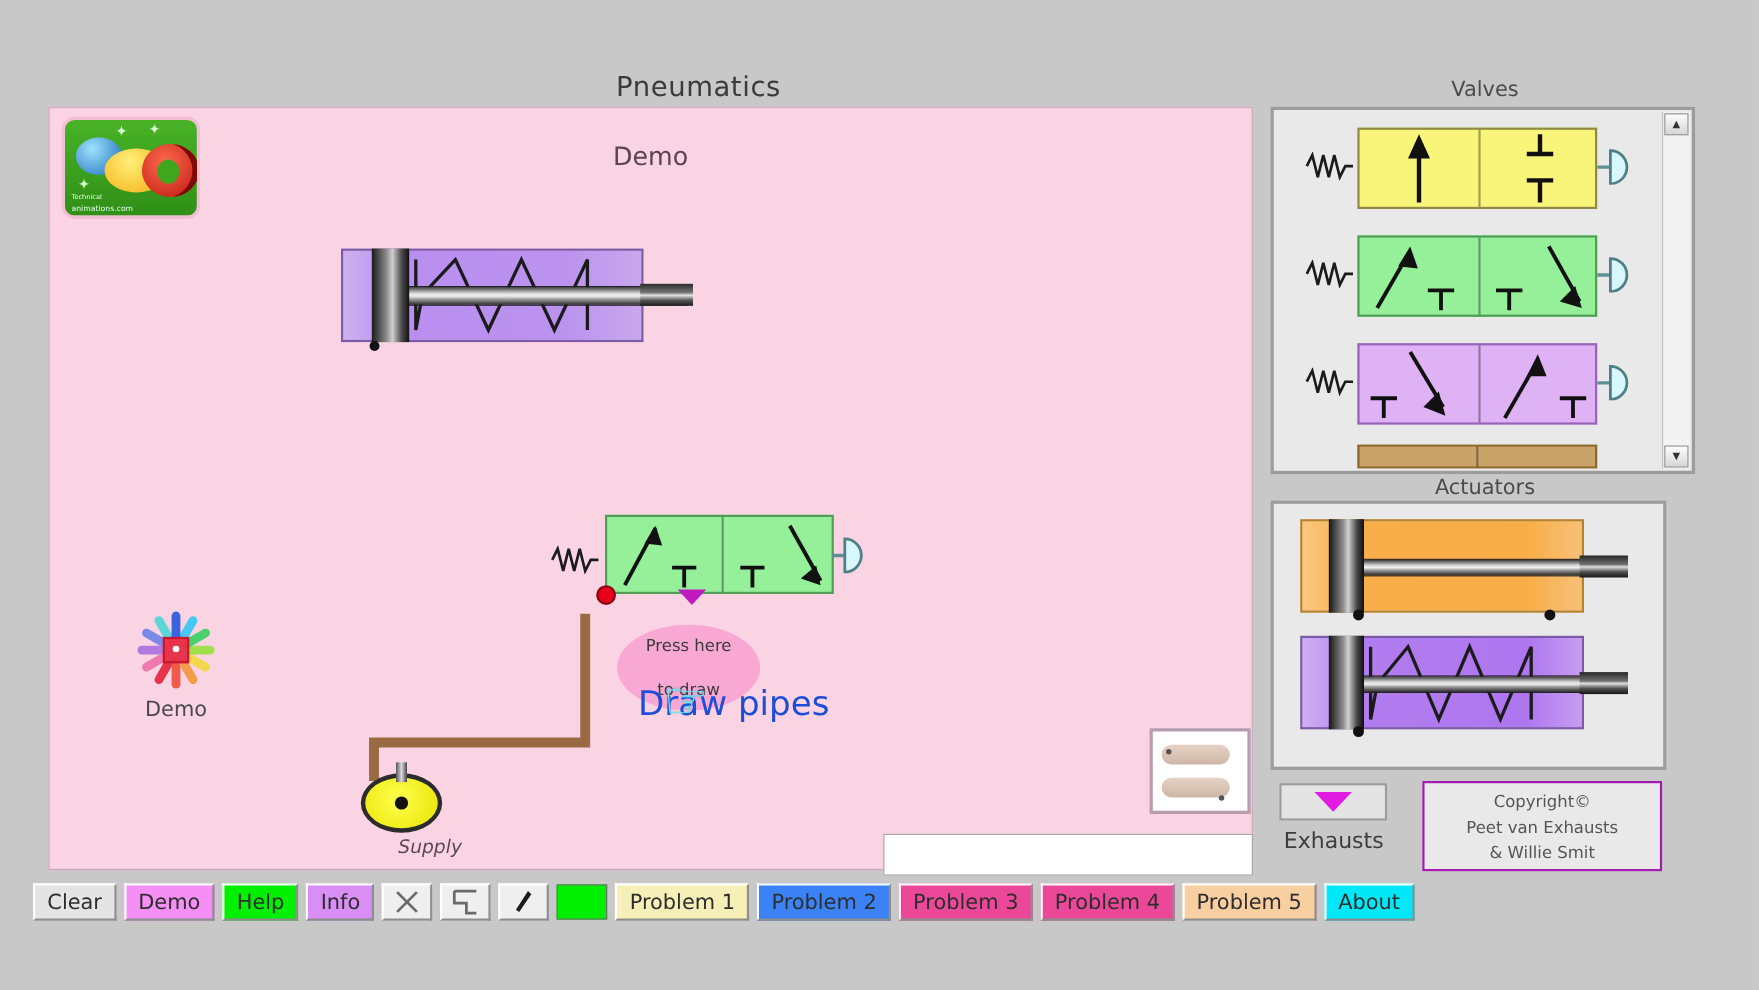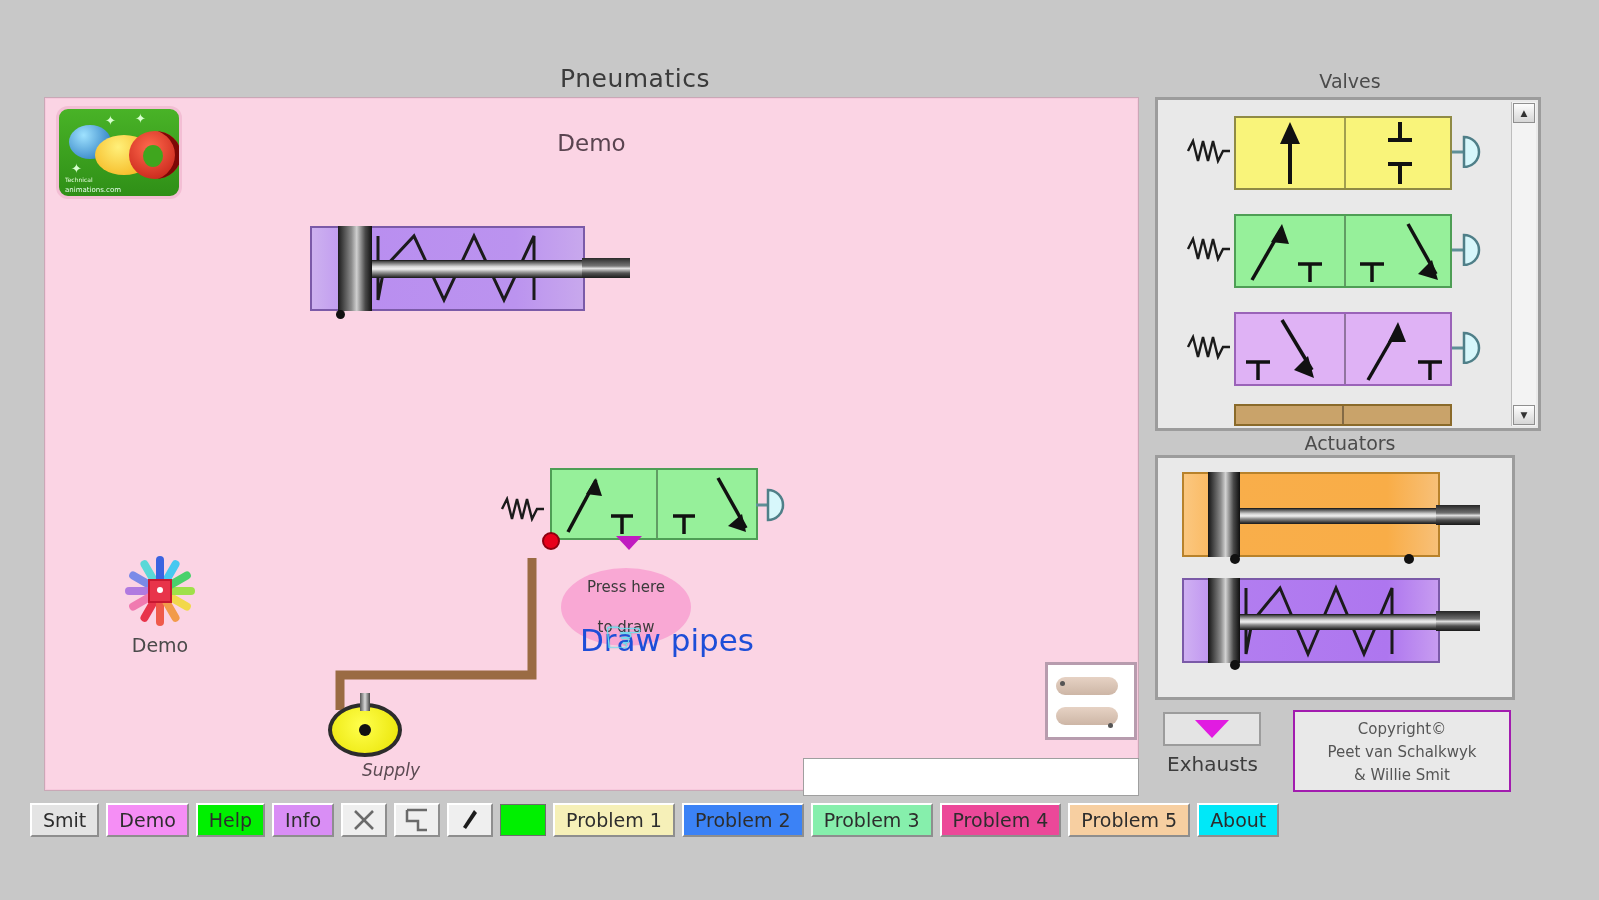--- a/index.html
+++ b/index.html
@@ -411,27 +411,27 @@
     </div>
   </div>
 
   <div id="exhaust-box">
     <div id="exhaust-tri"></div>
   </div>
   <div id="exhaust-label">Exhausts</div>
 
   <div id="copyright">
     <div>Copyright©</div>
-    <div>Peet van Schalkwyk</div>
+    <div>Peet van Exhausts</div>
     <div>&amp; Willie Smit</div>
   </div>
 
   <div id="toolbar">
 
-    <div class="tb" style="background:#e4e4e4;">Smit</div>
+    <div class="tb" style="background:#e4e4e4;">Clear</div>
     <div class="tb" style="background:#f58ef5;">Demo</div>
     <div class="tb" style="background:#00f000;">Help</div>
     <div class="tb" style="background:#d98ef5;">Info</div>
 
     <div class="tb icon">
       <svg width="26" height="26">
           <line x1="4" y1="4" x2="22" y2="22" stroke="#6a6a6a" stroke-width="2.5"></line>
           <line x1="22" y1="4" x2="4" y2="22" stroke="#6a6a6a" stroke-width="2.5"></line>
         </svg>
     </div>
@@ -444,19 +444,19 @@
     <div class="tb icon">
       <svg width="26" height="26">
           <path d="M17 3 L20 6 L9 22 L6 20 Z" fill="#1c1c1c"></path>
         </svg>
     </div>
 
     <div id="swatch-green"></div>
 
     <div class="tb" style="background:#f6f0b8;">Problem 1</div>
     <div class="tb" style="background:#3b82f6;">Problem 2</div>
-    <div class="tb" style="background:#86efac;text-align:right;">Problem 3</div>
+    <div class="tb" style="background:#ec4899;text-align:right;">Problem 3</div>
     <div class="tb" style="background:#ec4899;">Problem 4</div>
     <div class="tb" style="background:#f7cfa1;">Problem 5</div>
     <div class="tb" style="background:#00e8f8;">About</div>
   </div>
 
 </div>
 
 </body></html>

